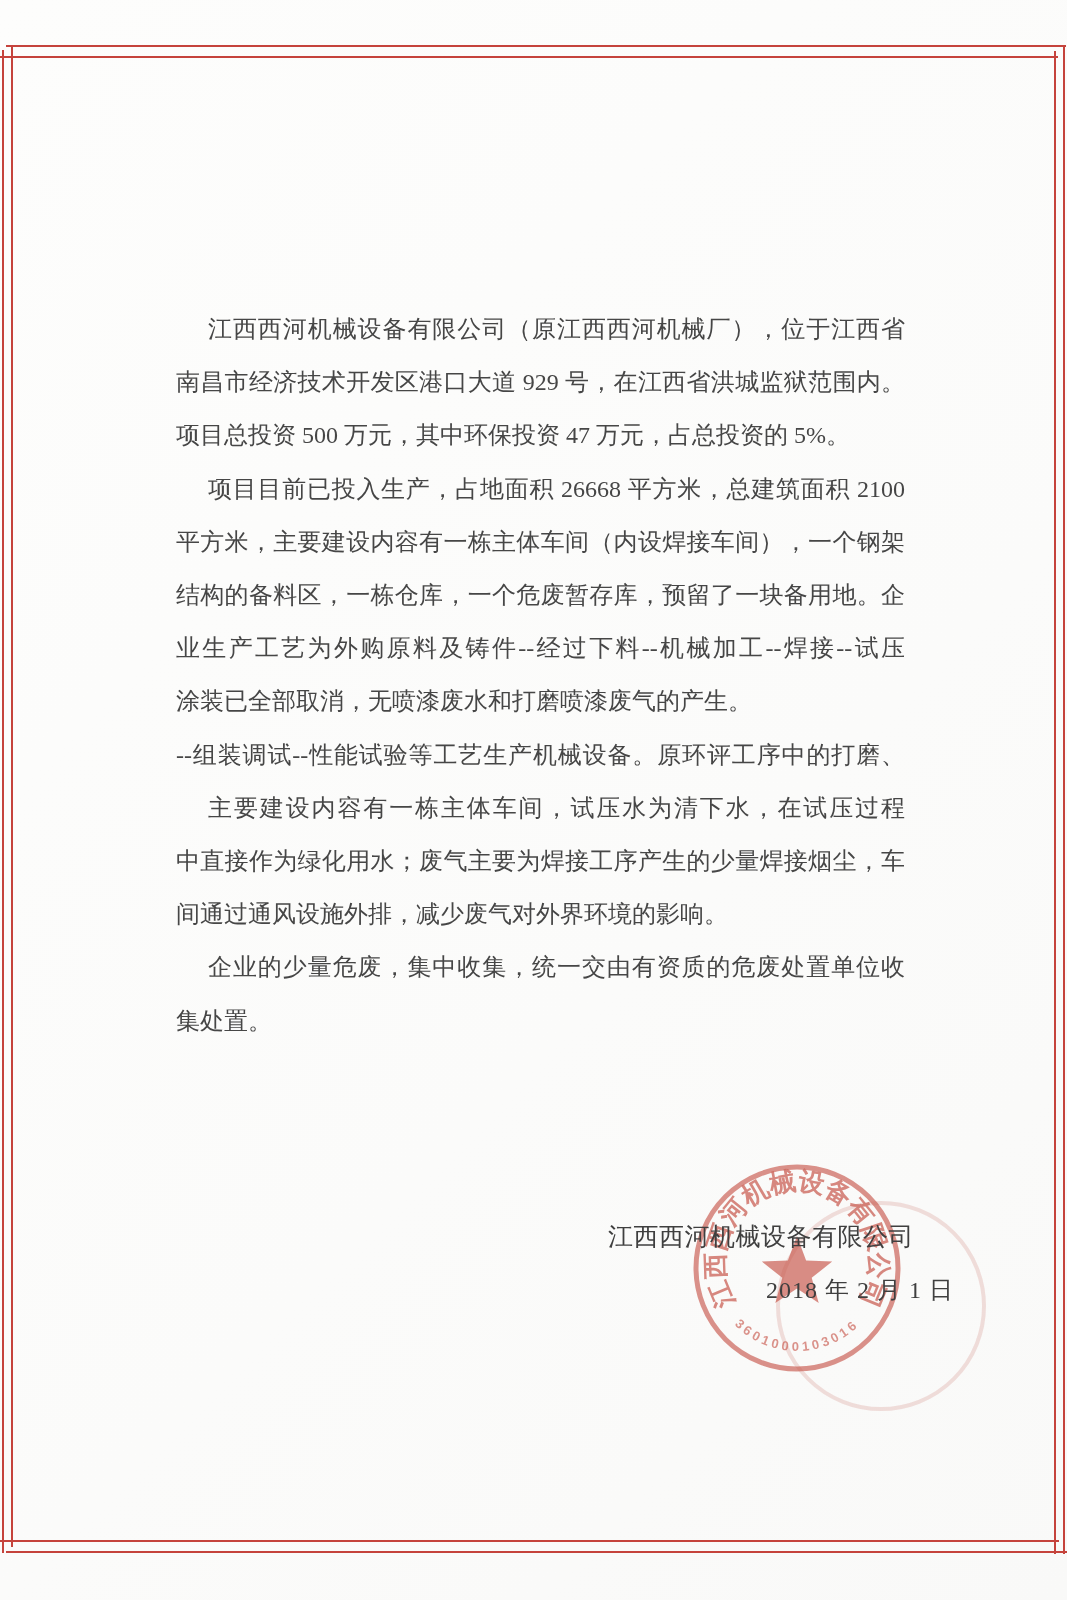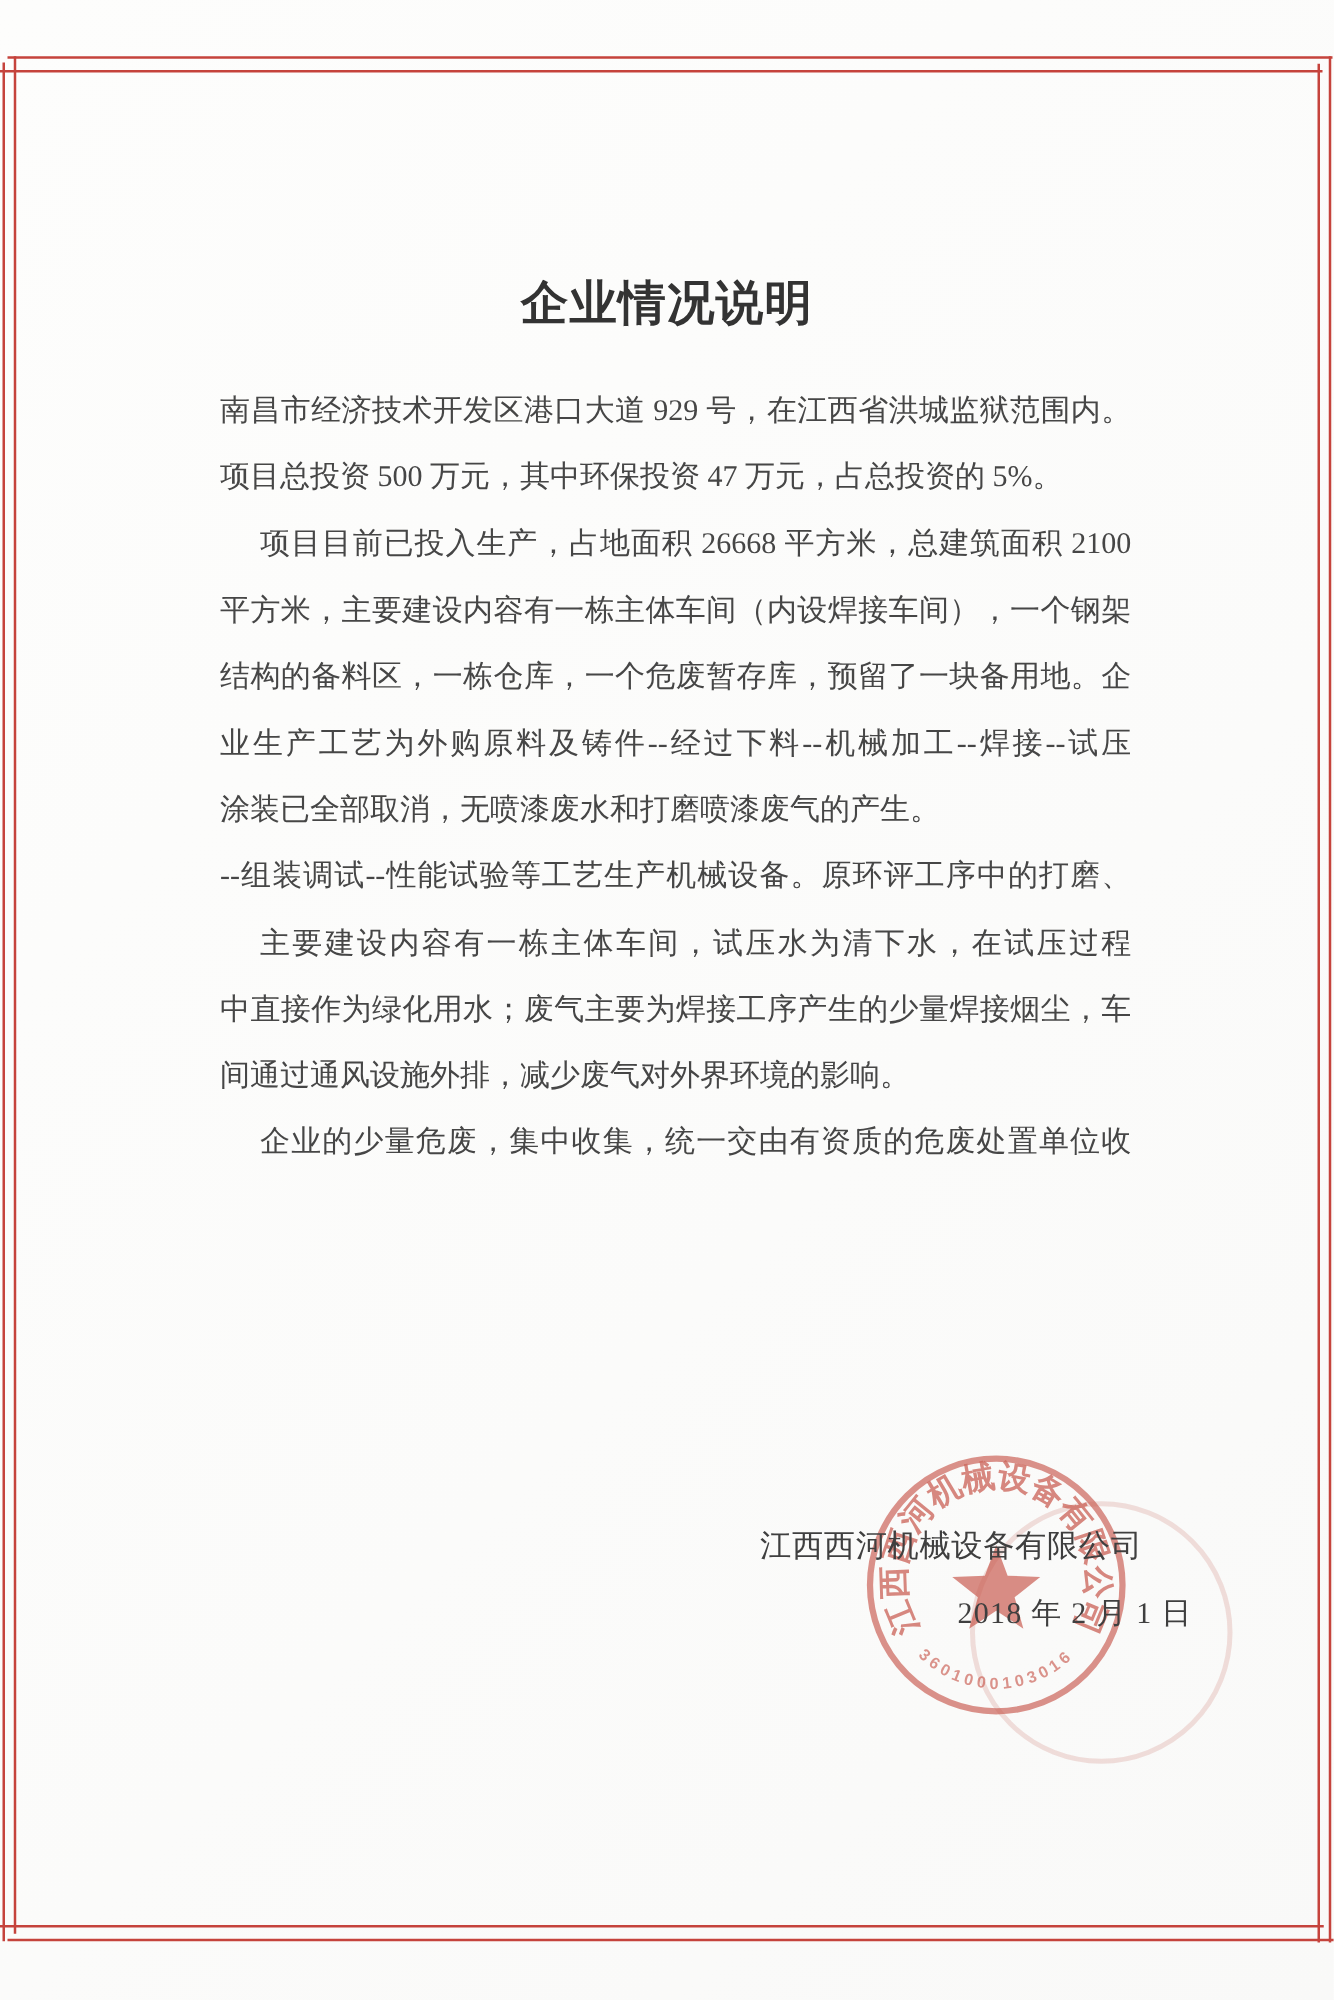--- a/index.html
+++ b/index.html
@@ -82,38 +82,39 @@
     <div class="frame-line fl-h fl-h1"></div>
     <div class="frame-line fl-h fl-h2"></div>
     <div class="frame-line fl-h fl-h3"></div>
     <div class="frame-line fl-h fl-h4"></div>
     <div class="frame-line fl-v fl-v1"></div>
     <div class="frame-line fl-v fl-v2"></div>
     <div class="frame-line fl-v fl-v3"></div>
     <div class="frame-line fl-v fl-v4"></div>
   </div>
 
-  <div class="doc-title">企业情况说明</div>
 
   <div class="body-text">
+    <div class="line indent">江西西河机械设备有限公司（原江西西河机械厂），位于江西省</div>
     <div class="line">南昌市经济技术开发区港口大道 929 号，在江西省洪城监狱范围内。</div>
     <div class="line final">项目总投资 500 万元，其中环保投资 47 万元，占总投资的 5%。</div>
 
     <div class="line indent">项目目前已投入生产，占地面积 26668 平方米，总建筑面积 2100</div>
     <div class="line">平方米，主要建设内容有一栋主体车间（内设焊接车间），一个钢架</div>
     <div class="line">结构的备料区，一栋仓库，一个危废暂存库，预留了一块备用地。企</div>
     <div class="line">业生产工艺为外购原料及铸件--经过下料--机械加工--焊接--试压</div>
     <div class="line final">涂装已全部取消，无喷漆废水和打磨喷漆废气的产生。</div>
     <div class="line">--组装调试--性能试验等工艺生产机械设备。原环评工序中的打磨、</div>
 
     <div class="line indent">主要建设内容有一栋主体车间，试压水为清下水，在试压过程</div>
     <div class="line">中直接作为绿化用水；废气主要为焊接工序产生的少量焊接烟尘，车</div>
     <div class="line final">间通过通风设施外排，减少废气对外界环境的影响。</div>
 
     <div class="line indent">企业的少量危废，集中收集，统一交由有资质的危废处置单位收</div>
+    <div class="line final">集处置。</div>
   </div>
 
   <div class="seal-ghost-ring"></div>
 
   <svg class="seal-svg" viewBox="0 0 270 270" aria-hidden="true">
     <defs>
       <path id="sealTopArc" d="M 75.2 171.9 A 73 73 0 1 1 194.8 171.9" fill="none"></path>
       <path id="sealBottomArc" d="M 58.8 174 A 88 88 0 0 0 211.2 174" fill="none"></path>
     </defs>
     <circle cx="135" cy="135" r="101" fill="none" stroke-width="5" opacity="0.72" stroke="#c8584c"></circle>

